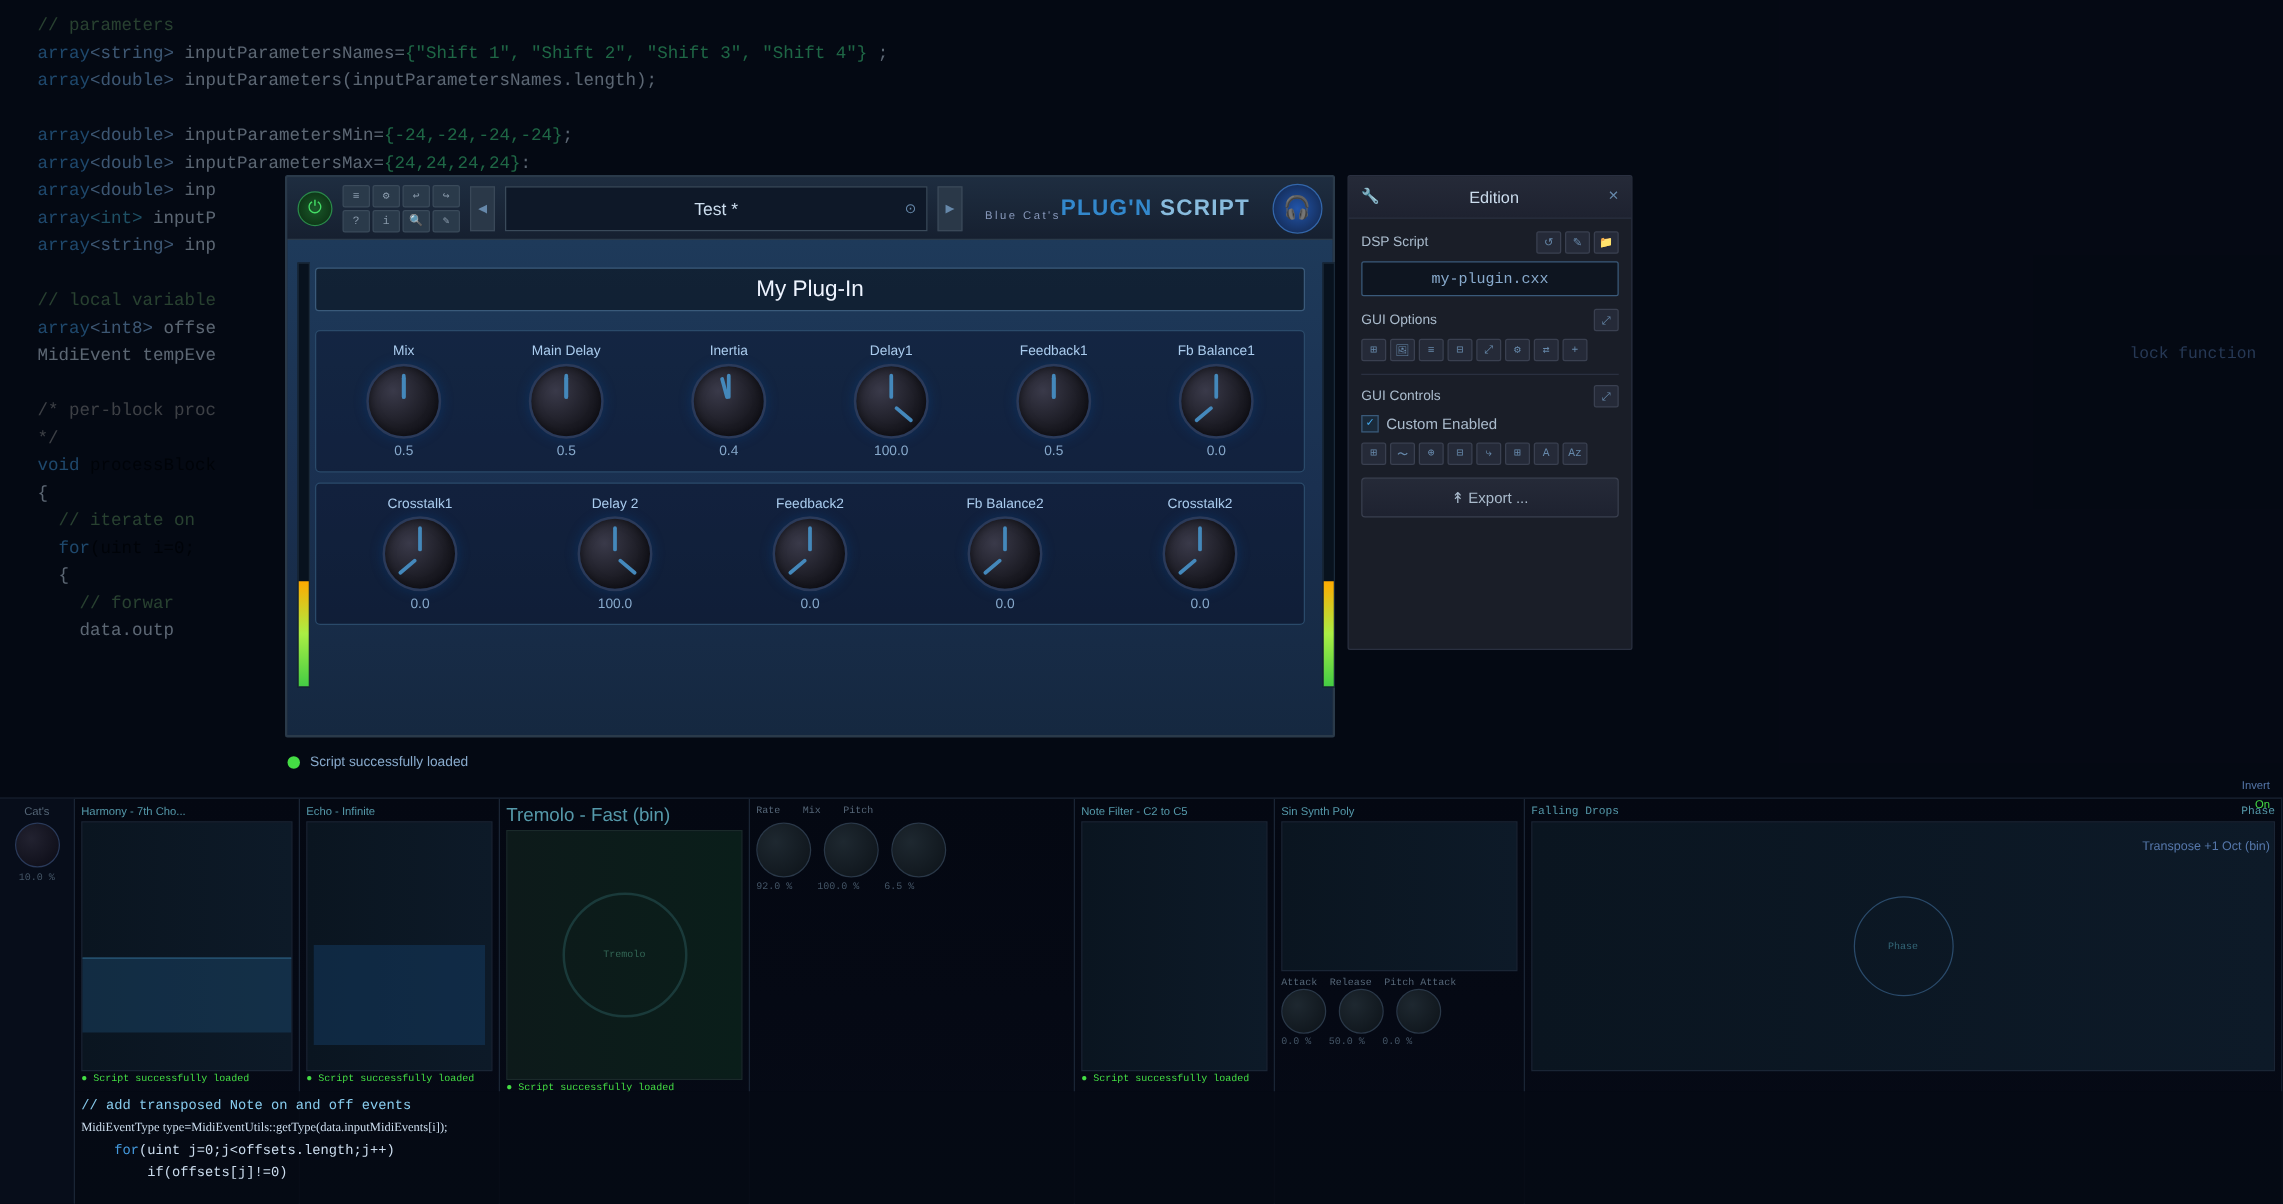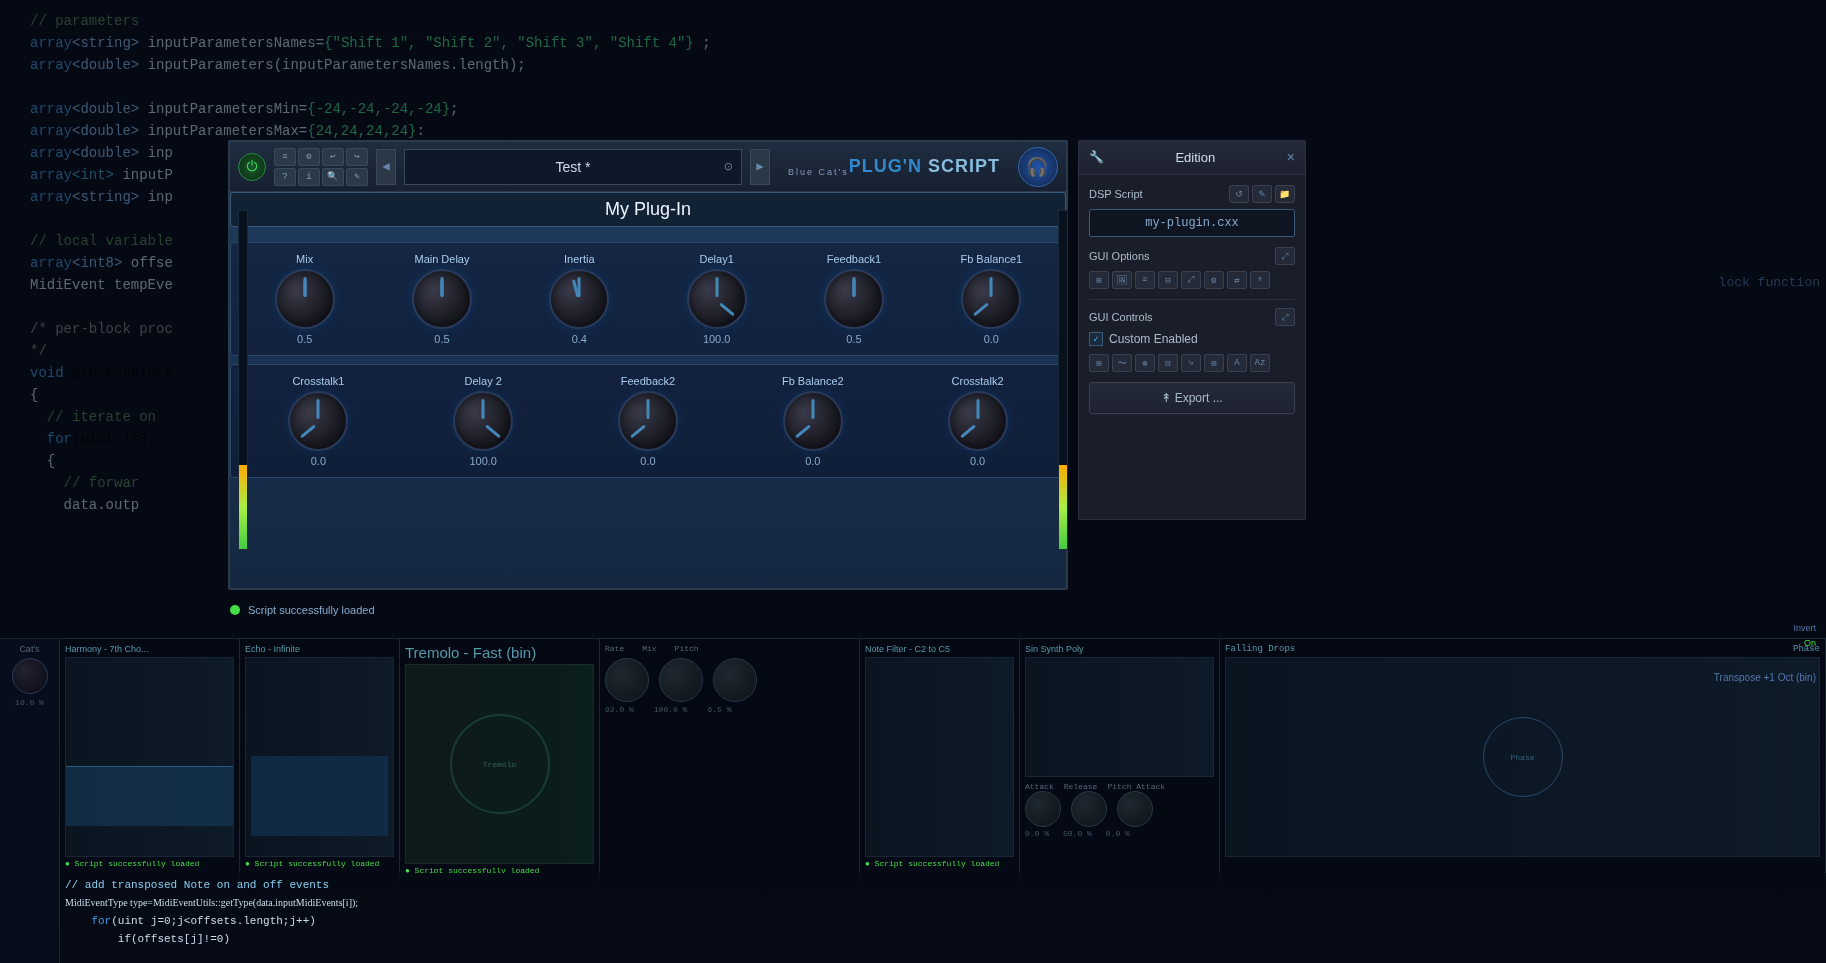--- a/index.html
+++ b/index.html
@@ -155,21 +155,21 @@
       justify-content: center;
       color: #6699cc;
       font-size: 18px;
       border: 1px solid #3366aa;
     }
 
     
     .plugin-body {
       background: linear-gradient(180deg, #1e3a5a 0%, #1a3050 50%, #152840 100%);
       height: calc(100% - 50px);
-      padding: 0;
+      padding: 22px;
     }
 
     .plugin-title {
       text-align: center;
       color: #eef4ff;
       font-size: 18px;
       font-family: Arial, sans-serif;
       background: rgba(0,0,0,0.4);
       border: 1px solid #3a5a7a;
       padding: 6px 20px;
@@ -422,21 +422,21 @@
   <div class="code-line"><span style="color:#888888">*/</span></div>
   <div class="code-line"><span class="c-blue">void</span> processBlock</div>
   <div class="code-line code-default">{</div>
   <div class="code-line code-comment">  // iterate on</div>
   <div class="code-line">  <span class="c-blue">for</span>(uint i=0;</div>
   <div class="code-line code-default">  {</div>
   <div class="code-line code-comment">    // forwar</div>
   <div class="code-line code-default">    data.outp</div>
 </div>
 
-<div style="position:absolute; top:275px; right:6px; z-index:2; color:#5577aa; font-family:'Courier New',monospace; font-size:13px;">lock function</div>
+<div style="position:absolute; top:275px; right:21px; z-index:2; color:#5577aa; font-family:'Courier New',monospace; font-size:13px;">lock function</div>
 
 <div style="position:absolute;top:0;left:0;width:100%;height:100%;background:rgba(0,5,15,0.55);z-index:2;pointer-events:none;"></div>
 
 <div class="plugin-window">
 
   <div class="plugin-header">
     <div class="power-btn">⏻</div>
 
     <div class="toolbar-group">
       <div class="toolbar-row">

